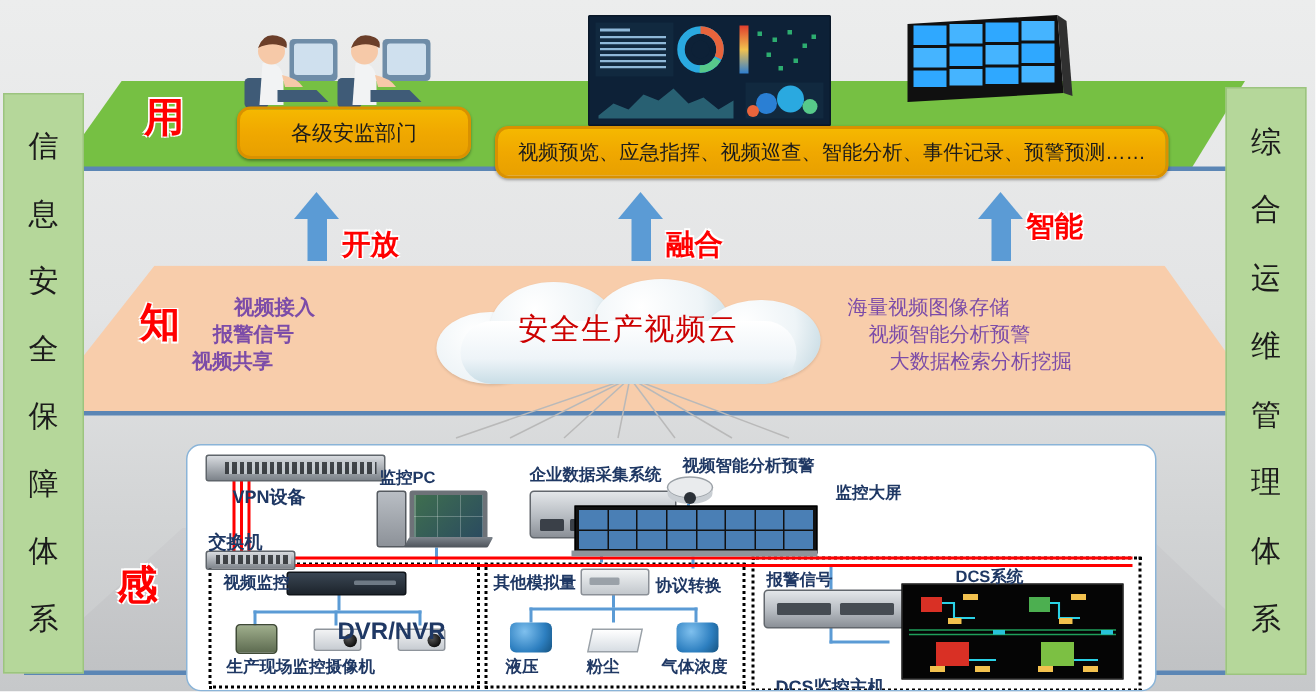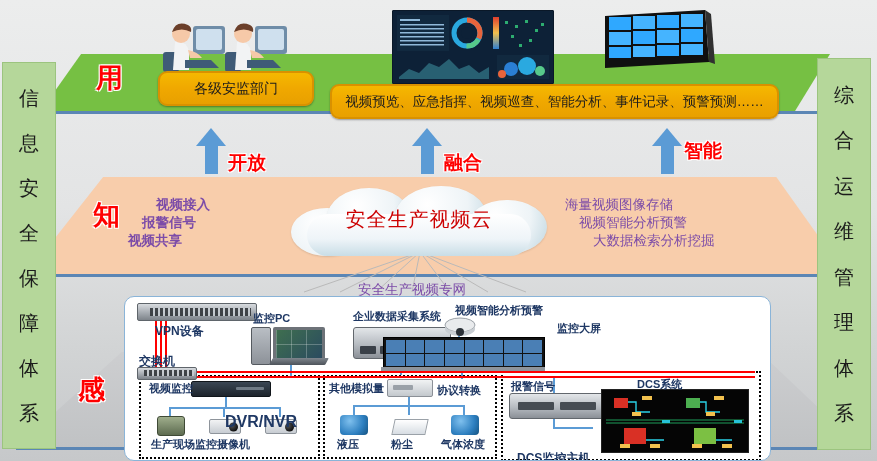--- a/index.html
+++ b/index.html
@@ -461,21 +461,20 @@
     <div style="text-align:right;margin-right:14px">报警信号</div>
     <div style="text-align:left;margin-right:28px">视频共享</div>
   </div>
 
   <div class="cap-text" id="cap-right">
     <div>海量视频图像存储</div>
     <div style="margin-left:14px">视频智能分析预警</div>
     <div style="margin-left:28px">大数据检索分析挖掘</div>
   </div>
 
-  <div id="net-label">安全生产视频专网</div>
 
   <div id="netpanel">
 
     <div class="busline" style="left:30px; top:74px; width:600px;"></div>
     <div class="busline" style="left:30px; top:79px; width:600px;"></div>
 
     <div class="busline" style="left:30px; top:12px; width:2px; height:64px;"></div>
     <div class="busline" style="left:35px; top:12px; width:2px; height:64px;"></div>
     <div class="busline" style="left:40px; top:12px; width:2px; height:64px;"></div>
 

